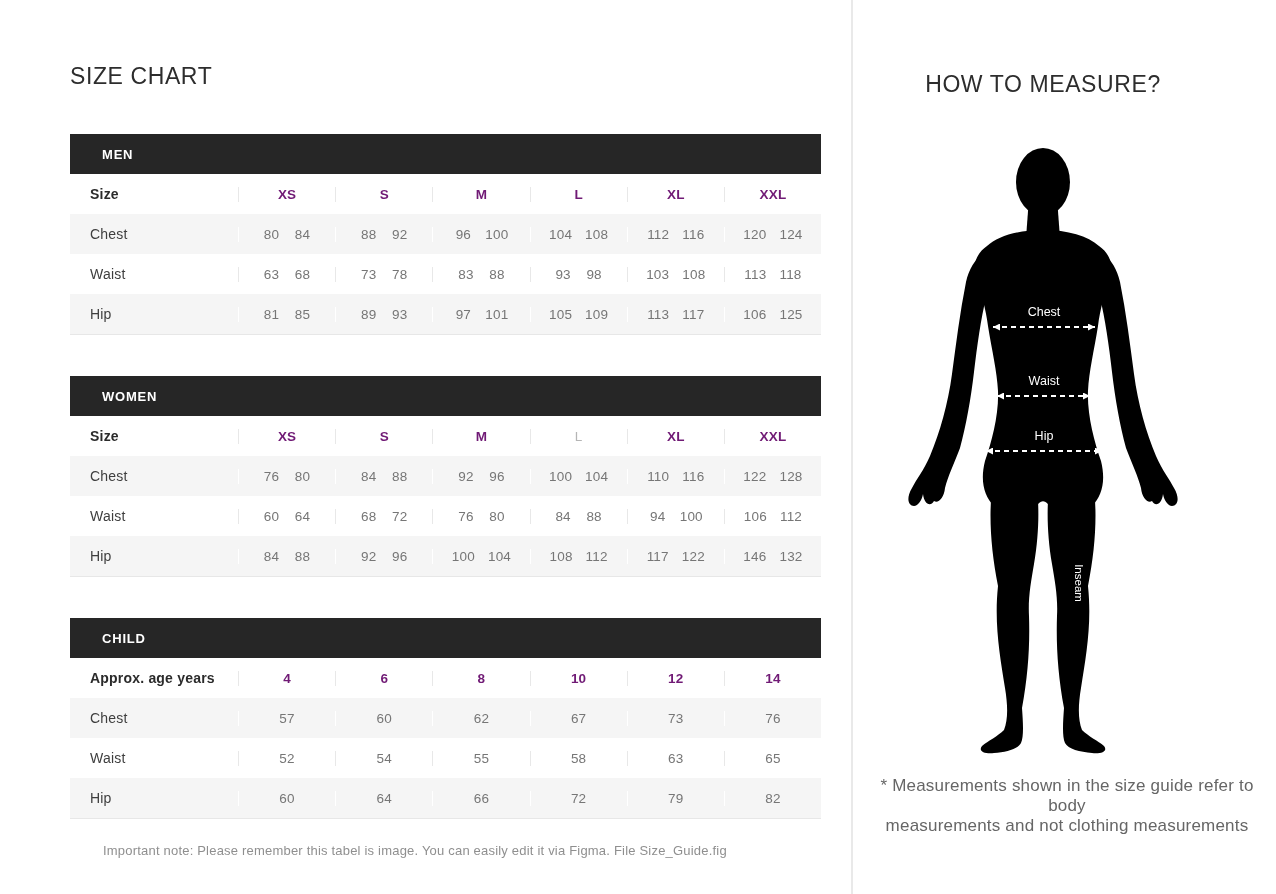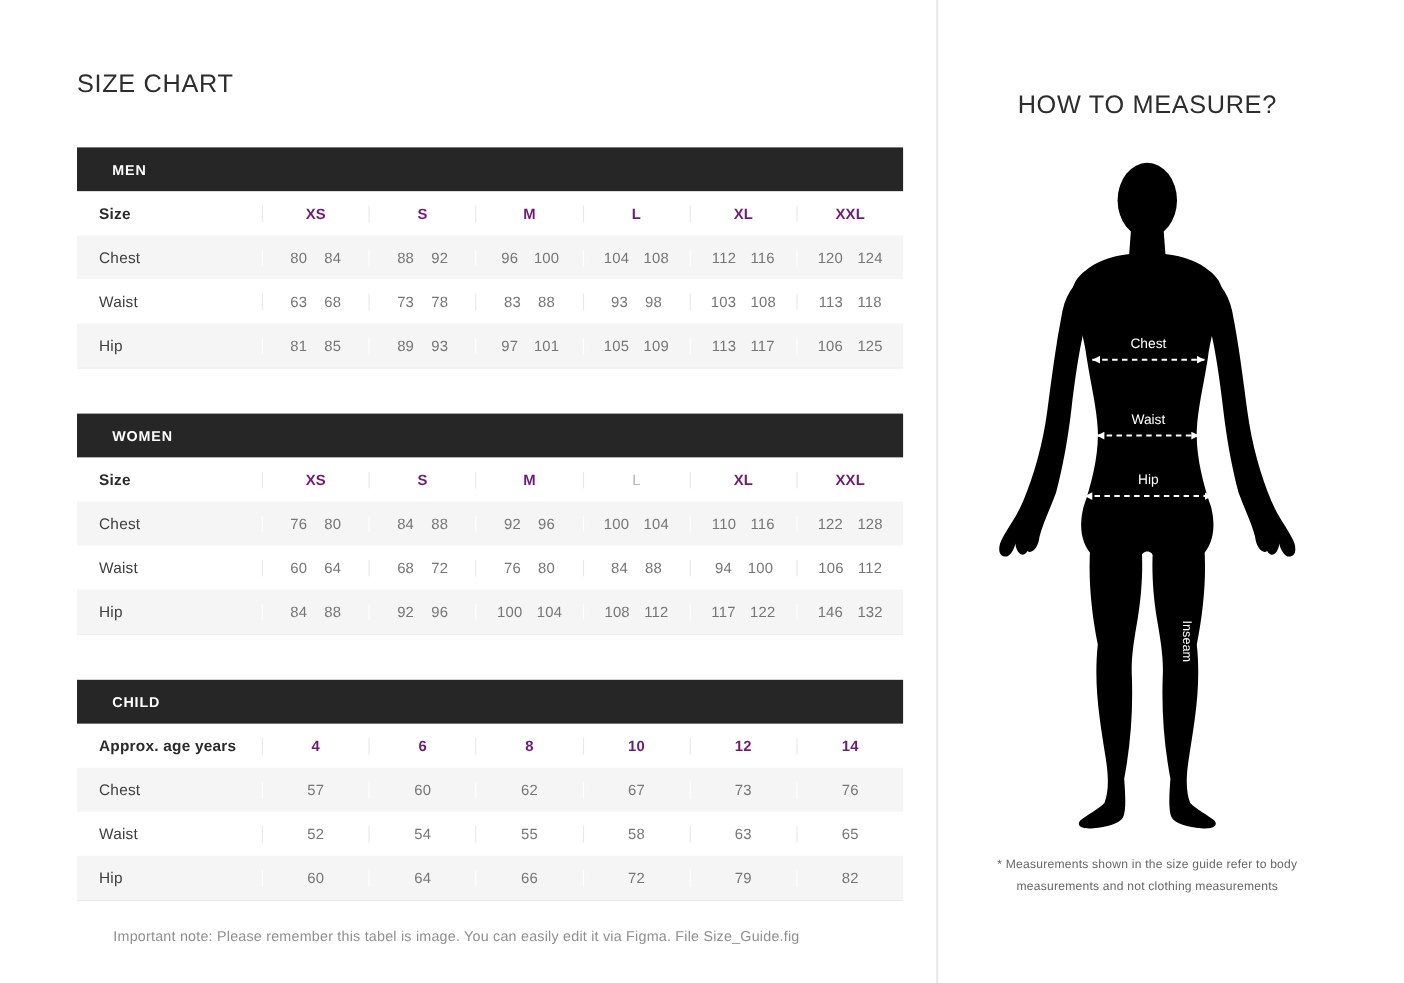--- a/index.html
+++ b/index.html
@@ -42,27 +42,27 @@
   .v{display:inline-block;min-width:18px;text-align:center;}
   .figma-note{
     position:absolute;top:843px;left:0;width:751px;
     font-size:13px;color:#8f8f8f;letter-spacing:.2px;margin-left:33px;
   }
 
   
   .right{position:absolute;left:852px;top:0;width:424px;height:894px;}
   .right-inner{position:relative;width:382px;height:894px;}
   .htm-title{
-    position:absolute;top:82px;left:0;width:100%;text-align:center;
+    position:absolute;top:71px;left:0;width:100%;text-align:center;
     font-size:23px;color:#2d2d2d;letter-spacing:.6px;font-weight:400;white-space:nowrap;
   }
   .figure-wrap{position:absolute;top:146px;left:56px;width:270px;height:610px;}
   .measure-footnote{
     position:absolute;top:776px;left:0;width:100%;text-align:center;
-    font-size:11px;color:#666666;line-height:20px;letter-spacing:.2px;
+    font-size:17px;color:#666666;line-height:20px;letter-spacing:.2px;padding-left:24px;
   }
   svg text{font-family:"Liberation Sans", sans-serif;}
 </style>
 </head>
 <body>
 
 <div class="divider"></div>
 
 <div class="left">
   <div class="page-title">SIZE CHART</div>

